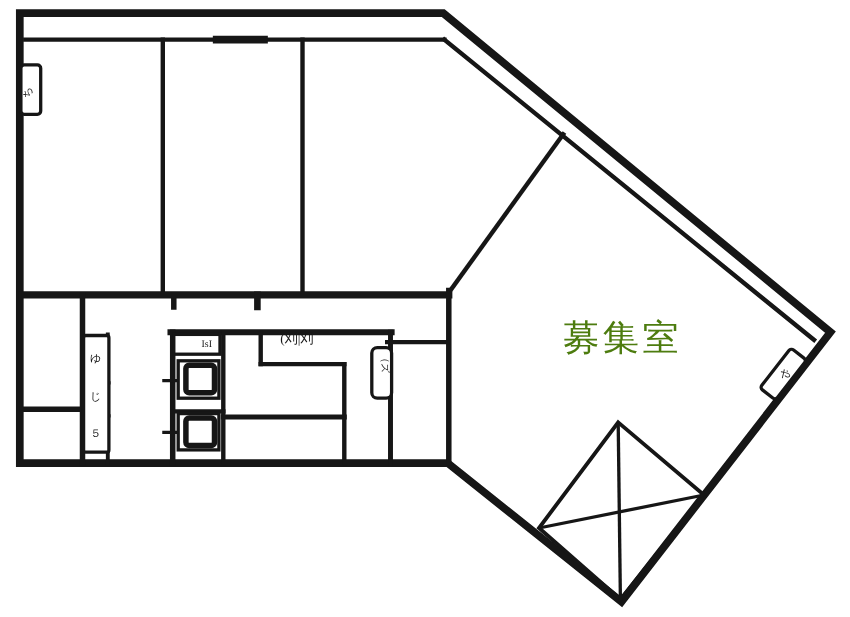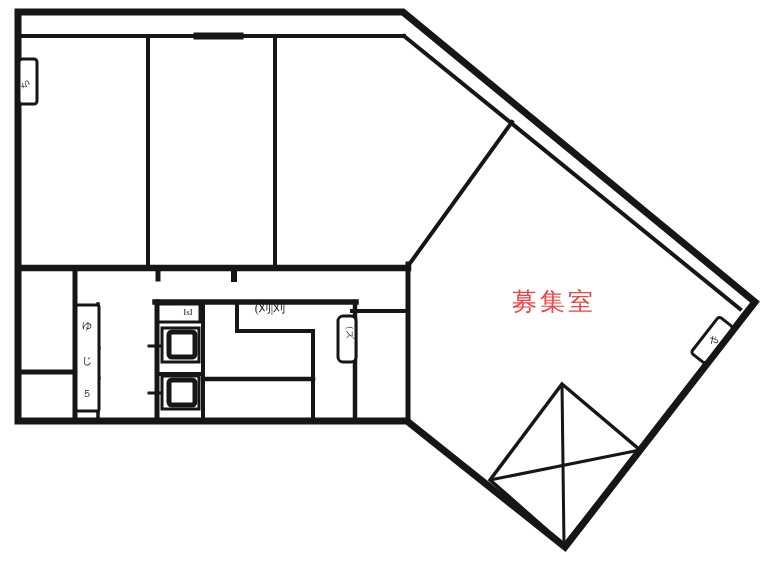--- a/index.html
+++ b/index.html
@@ -18,23 +18,23 @@
   .canvas svg {
     position: absolute;
     left: 0;
     top: 0;
     filter: blur(0.3px);
   }
   .main-room-label {
     position: absolute;
     left: 512px;
     top: 285px;
-    font-size: 25px;
+    font-size: 33px;
     letter-spacing: 3px;
-    color: #ef4444;
+    color: #4d7c0f;
     white-space: nowrap;
     filter: blur(0.3px);
   }
 </style>
 </head>
 <body>
 
 <div class="canvas">
   <svg width="773" height="561" viewBox="0 0 773 561" xmlns="http://www.w3.org/2000/svg">
       <polygon points="18,12 403,12 755,302 565,547 407,421 18,421" fill="#ffffff" stroke="#161616" stroke-width="7" stroke-linejoin="miter"></polygon>

